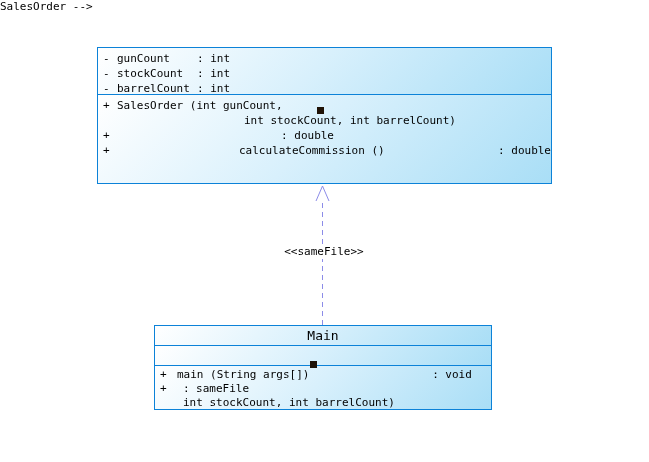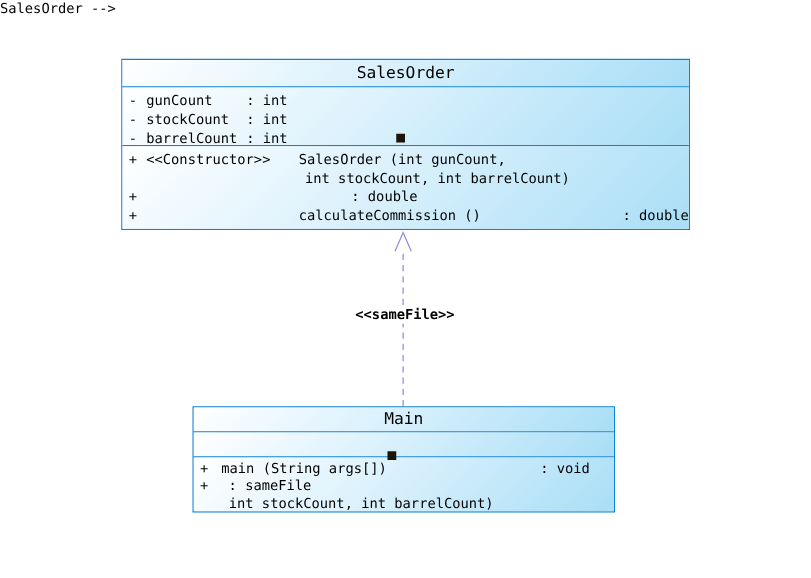--- a/index.html
+++ b/index.html
@@ -57,21 +57,21 @@
   .row .mname.ind{padding-left:5px;}
   .class-main .row .mname.ind{padding-left:6px;}
   .class-salesorder .row .mret{width:95px;flex:none;text-align:right;}
   .class-main .row .mret{width:78px;flex:none;text-align:center;}
   .connector-svg{position:absolute;left:0;top:0;width:649px;height:462px;pointer-events:none;}
   .connector-svg .stroke{stroke:var(--connector);}
   .connector-label{
     position:absolute;
     left:279px;top:245px;width:90px;height:14px;
     background:var(--canvas-bg);
-    text-align:center;line-height:14px;font-weight:bold;
+    text-align:center;line-height:14px;
   }
   .anchor{
     position:absolute;width:7px;height:7px;
     background:var(--anchor);
   }
   .anchor-top{left:317px;top:107px;}
   .anchor-bottom{left:310px;top:361px;}
 </style>
 </head>
 <body>
@@ -80,42 +80,40 @@
 
    SalesOrder --&gt;
   <svg class="connector-svg" xmlns="http://www.w3.org/2000/svg">
     <line class="stroke" x1="322.5" y1="325" x2="322.5" y2="202" stroke-width="1" stroke-dasharray="5 4"></line>
     <polyline class="stroke" points="316,201 322.5,186 329,201" fill="none" stroke-width="1"></polyline>
   </svg>
   <div class="connector-label">&lt;&lt;sameFile&gt;&gt;</div>
 
   
   <div class="uml-class class-salesorder" style="left:97px;top:47px;width:455px;height:137px;">
-    <div class="sec uml-title">SalesOrder</div>
     <div class="sec attrs">
       <div class="row">
         <span class="vis">-</span>
         <span class="aname">gunCount</span>
         <span class="atype">: int</span>
       </div>
       <div class="row">
         <span class="vis">-</span>
         <span class="aname">stockCount</span>
         <span class="atype">: int</span>
       </div>
       <div class="row">
         <span class="vis">-</span>
         <span class="aname">barrelCount</span>
         <span class="atype">: int</span>
       </div>
     </div>
     <div class="sec methods">
       <div class="row">
         <span class="vis">+</span>
-        <span class="stereo">&lt;&lt;Constructor&gt;&gt;</span>
         <span class="mname">SalesOrder (int gunCount,</span>
         <span class="mret"></span>
       </div>
       <div class="row">
         <span class="vis"></span>
         <span class="stereo"></span>
         <span class="mname ind">int stockCount, int barrelCount)</span>
         <span class="mret"></span>
       </div>
       <div class="row">

